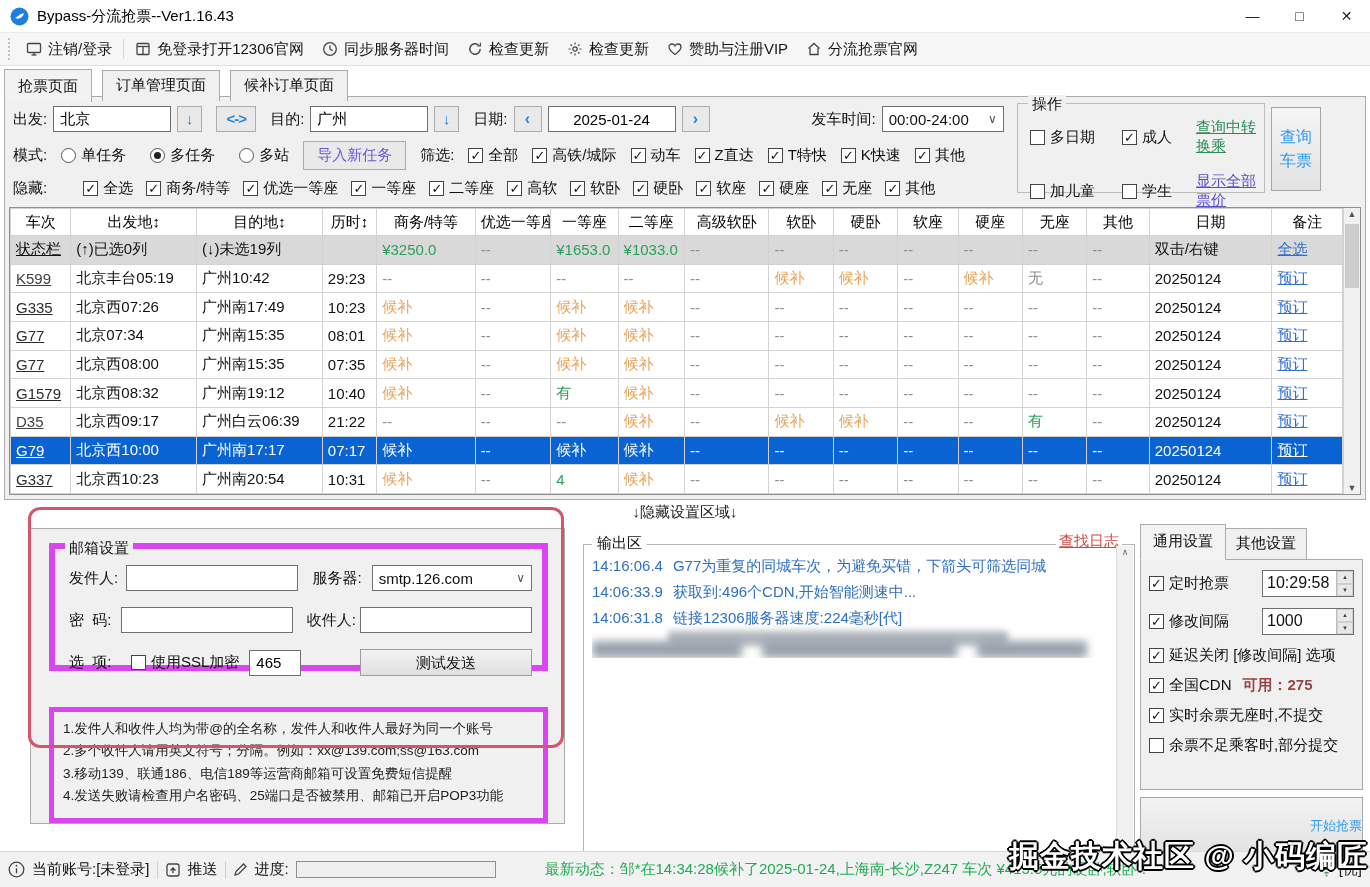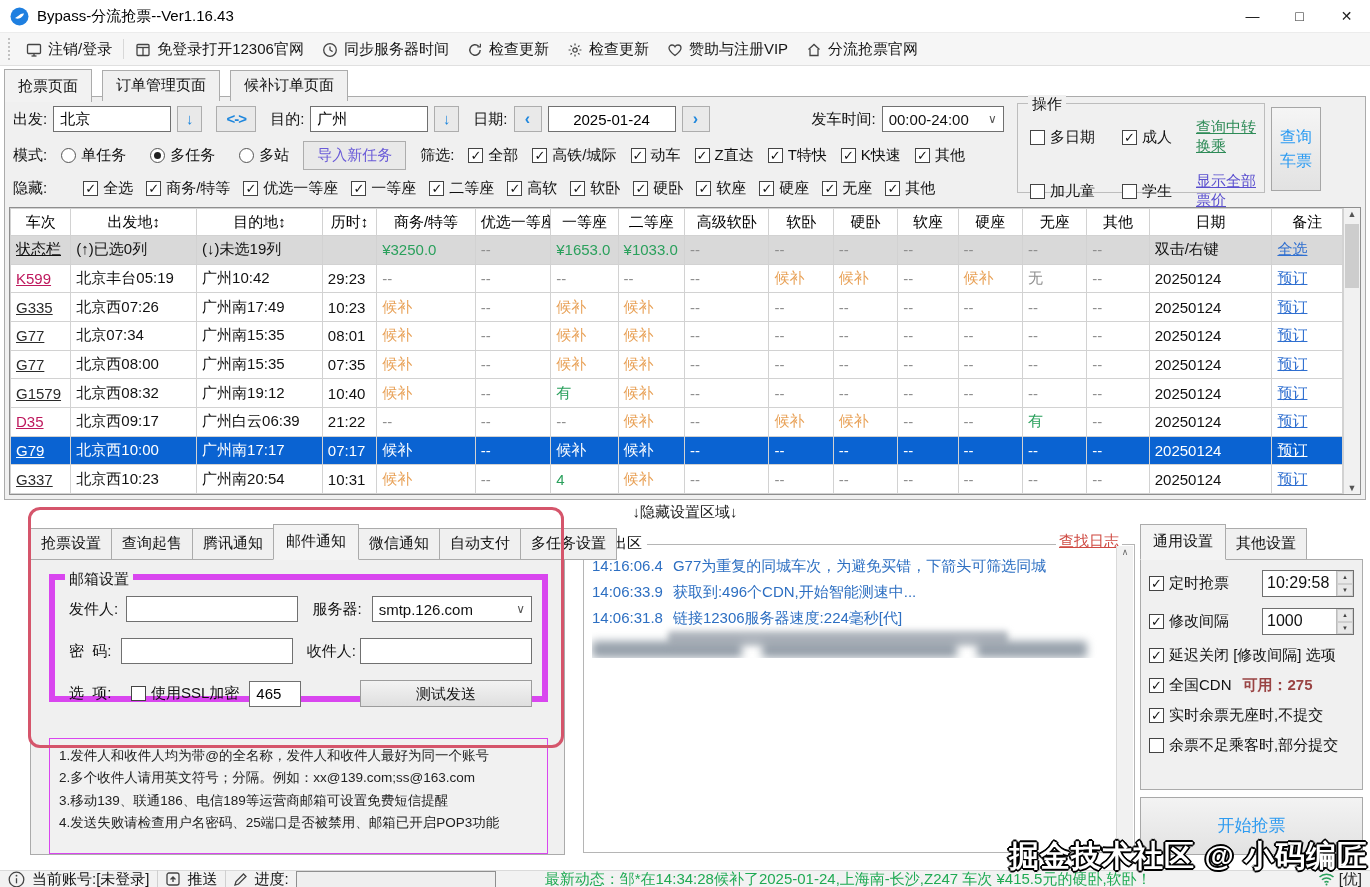--- a/index.html
+++ b/index.html
@@ -68,21 +68,21 @@
   table { border-collapse:collapse; table-layout:fixed; width:calc(100% - 17px); height:100%; font-size:15px; }
   th, td { border:1px solid #d2d2d2; padding:0 5px; white-space:nowrap; overflow:hidden; height:27px; }
   th { font-weight:normal; text-align:center; background:#fff; color:#000; }
   td { text-align:left; color:#111; background:#fff; }
   tr.status-row td { background:#d9d9d9; }
   td.u { text-decoration:underline; }
   td.price { color:#2aa05c; }
   td.dim { color:#8f8f8f; }
   td.wl { color:#e8a055; }
   td.ok { color:#2aa05c; }
-  td.lnk-blue { color:#be185d; text-decoration:underline; }
+  td.lnk-blue { color:#404040; text-decoration:underline; }
   td.lnk-dark { color:#2b2b2b; text-decoration:underline; }
   td.reserve { color:#2f6fd0; text-decoration:underline; }
   tr.sel td, tr.sel td.wl, tr.sel td.dim, tr.sel td.ok, tr.sel td.reserve,
   tr.sel td.lnk-blue, tr.sel td.lnk-dark { background:#0a63d2; color:#fff; }
   .vscroll { width:17px; background:#f1f1f1; border-left:1px solid #d2d2d2; position:relative; font-size:9px; color:#555; }
   .vs-up   { position:absolute; top:1px; left:0; right:0; text-align:center; }
   .vs-down { position:absolute; bottom:1px; left:0; right:0; text-align:center; }
   .vs-thumb{ position:absolute; top:16px; left:1px; right:1px; height:64px; background:#cdcdcd; }
 
   
@@ -96,21 +96,21 @@
   .t2body { border:1px solid #ababab; background:#f0f0f0; height:calc(100% - 30px); margin-top:-1px; position:relative; }
   .mailbox { position:absolute; top:14px; left:18px; right:16px; height:128px; border:6px solid #d946ef; }
   .mailbox .legend { position:absolute; top:-10px; left:10px; background:#f0f0f0; padding:0 4px; }
   .mrow { position:absolute; left:14px; right:10px; display:flex; align-items:center; }
   .mlab { width:62px; white-space:pre; }
   .mlab2 { width:64px; margin-left:14px; white-space:nowrap; }
   .w-field { width:172px; }
   .port { width:52px; margin-left:10px; }
   .test-btn { width:172px; height:27px; margin-left:14px; border:1px solid #9c9c9c;
               background:linear-gradient(#f3f3f3,#dfdfdf); text-align:center; line-height:25px; }
-  .notes { position:absolute; left:18px; right:16px; top:178px; height:116px; border:1px solid #d946ef;
+  .notes { position:absolute; left:18px; right:16px; top:178px; height:116px; border:5px solid #d946ef;
            background:#f1f1f1; padding:6px 9px; font-size:13.5px; line-height:1.65; color:#222; white-space:nowrap; overflow:hidden; }
   .red-annotation { position:absolute; left:28px; top:507px; width:536px; height:241px; border:3px solid #d5556b;
                     border-radius:12px; z-index:40; pointer-events:none; }
 
   
   .output-panel { position:absolute; left:583px; top:544px; width:552px; height:309px; border:1px solid #b5b5b5; background:#fff; }
   .out-legend { position:absolute; top:-11px; left:8px; background:#fff; padding:0 5px; color:#111; }
   .find-log { position:absolute; top:-13px; right:12px; color:#cf4a42; text-decoration:underline; background:#fff; padding:0 3px; }
   .logs { position:absolute; left:8px; top:8px; right:26px; color:#2d6fc2; line-height:26px; white-space:nowrap; overflow:hidden; }
   .logline .t { margin-right:10px; }
@@ -122,25 +122,25 @@
   
   .settings-panel { position:absolute; left:1140px; top:529px; width:223px; height:326px; }
   .s2body { border:1px solid #ababab; background:#f0f0f0; height:231px; margin-top:-1px; position:relative; padding:10px 8px; }
   .srow { display:flex; align-items:center; gap:7px; margin-bottom:11px; white-space:nowrap; }
   .spinbox { margin-left:auto; width:92px; height:27px; border:1px solid #6f6f6f; background:#fff; display:flex; }
   .spin-val { flex:1; padding:3px 4px; font-size:16px; }
   .spin-btns { width:17px; display:flex; flex-direction:column; border-left:1px solid #bdbdbd; }
   .sb { flex:1; background:#e8e8e8; border:1px solid #cfcfcf; font-size:6px; line-height:10px; text-align:center; color:#444; }
   .cdn-avail { color:#994444; font-weight:bold; margin-left:4px; }
   .start-btn { position:absolute; left:0; right:0; bottom:0; height:58px; border:1px solid #a8a8a8;
-               background:linear-gradient(#f3f3f3,#e2e2e2); color:#2e9bf0; font-size:17px;
-               text-align:center; line-height:56px; }
-
-  
-  .statusbar { position:absolute; left:0; right:0; bottom:0; height:17px; background:#f2f2f2; border-top:1px solid #dadada;
+               background:linear-gradient(#f3f3f3,#e2e2e2); color:#2e9bf0; font-size:13px;
+               text-align:right; line-height:56px; }
+
+  
+  .statusbar { position:absolute; left:0; right:0; bottom:0; height:36px; background:#f2f2f2; border-top:1px solid #dadada;
                display:flex; align-items:center; padding:0 8px; gap:7px; }
   .sb-sep { width:1px; height:18px; background:#d0d0d0; }
   .progress { width:200px; height:17px; border:1px solid #8f8f8f; background:#efefef; }
   .news { color:#1faa53; margin-left:42px; white-space:nowrap; }
   .sig { margin-left:auto; display:flex; align-items:center; gap:4px; color:#222; }
 
   .watermark { position:absolute; right:2px; top:836px; z-index:60; font-size:30px; font-weight:bold; color:#fff; letter-spacing:1px;
                text-shadow:-2px 0 #000, 2px 0 #000, 0 -2px #000, 0 2px #000, -1px -1px #000, 1px 1px #000, -1px 1px #000, 1px -1px #000;
                pointer-events:none; white-space:nowrap; }
 </style>
@@ -157,21 +157,21 @@
   <span class="title">Bypass-分流抢票--Ver1.16.43</span>
   <div class="win-btns">
     <span class="win-btn">—</span>
     <span class="win-btn">□</span>
     <span class="win-btn">✕</span>
   </div>
 </div>
 
 <div class="toolbar">
   <span class="grip"></span>
-  <span id="toolbar-items" style="display:flex;align-items:flex-end;">
+  <span id="toolbar-items" style="display:flex;align-items:center;">
       <span class="tb-item">
         <span>
           <svg width="16" height="16" viewBox="0 0 16 16" fill="none" stroke="#444" stroke-width="1.3">
             <rect x="1.5" y="2.5" width="13" height="9" rx="1"></rect>
             <line x1="5.5" y1="14" x2="10.5" y2="14"></line>
             <line x1="8" y1="11.5" x2="8" y2="14"></line>
           </svg>
         </span>
         <span>注销/登录</span>
       </span>
@@ -611,29 +611,20 @@
       <span class="vs-up">▲</span>
       <span class="vs-thumb"></span>
       <span class="vs-down">▼</span>
     </div>
   </div>
 </div>
 
 <div class="divider-label">↓隐藏设置区域↓</div>
 
 <div class="email-panel">
-  <div class="tabs2" id="email-tabs">
-      <span class="t2">抢票设置</span>
-      <span class="t2">查询起售</span>
-      <span class="t2">腾讯通知</span>
-      <span class="t2 active">邮件通知</span>
-      <span class="t2">微信通知</span>
-      <span class="t2">自动支付</span>
-      <span class="t2">多任务设置</span>
-    </div>
   <div class="t2body">
     <div class="mailbox">
       <span class="legend">邮箱设置</span>
       <div class="mrow" style="top:16px;">
         <span class="mlab">发件人:</span>
         <input class="txtbox w-field" value="" style="">
         <span class="mlab2">服务器:</span>
         <span class="selbox w-field">
           <span>smtp.126.com</span>
           <span class="varrow">∨</span>

